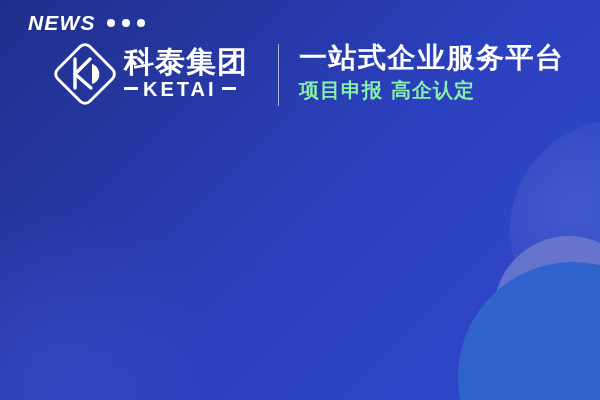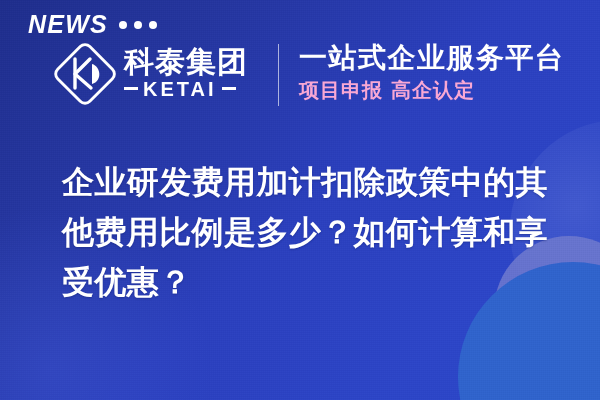--- a/index.html
+++ b/index.html
@@ -80,21 +80,21 @@
     position: absolute;
     left: 28px;
     top: 12px;
     display: flex;
     align-items: center;
     gap: 11px;
     z-index: 5;
   }
   .news-label {
     color: #ffffff;
-    font-size: 25px;
+    font-size: 21px;
     font-weight: bold;
     font-style: italic;
     letter-spacing: 1.2px;
     line-height: 1;
     font-family: "Liberation Sans", "DejaVu Sans", sans-serif;
   }
   .news-dots {
     display: flex;
     gap: 7px;
     align-items: center;
@@ -178,21 +178,21 @@
   .slogan-main {
     color: #ffffff;
     font-size: 28px;
     font-weight: bold;
     letter-spacing: 1.5px;
     line-height: 1.12;
     white-space: nowrap;
     font-family: "DejaVu Sans", "Liberation Sans", sans-serif;
   }
   .slogan-sub {
-    color: #f9a8d4;
+    color: #86efac;
     font-size: 20px;
     font-weight: bold;
     letter-spacing: 1px;
     line-height: 1.15;
     margin-top: 6px;
     white-space: nowrap;
     font-family: "DejaVu Serif", "Liberation Serif", serif;
   }
 
   
@@ -253,19 +253,14 @@
     </div>
   </div>
 
   <div class="header-divider"></div>
 
   <div class="slogan">
     <div class="slogan-main">一站式企业服务平台</div>
     <div class="slogan-sub">项目申报 高企认定</div>
   </div>
 
-  <div class="headline">
-    <div>企业研发费用加计扣除政策中的其</div>
-    <div>他费用比例是多少？如何计算和享</div>
-    <div>受优惠？</div>
-  </div>
 
 </div>
 
 </body></html>

